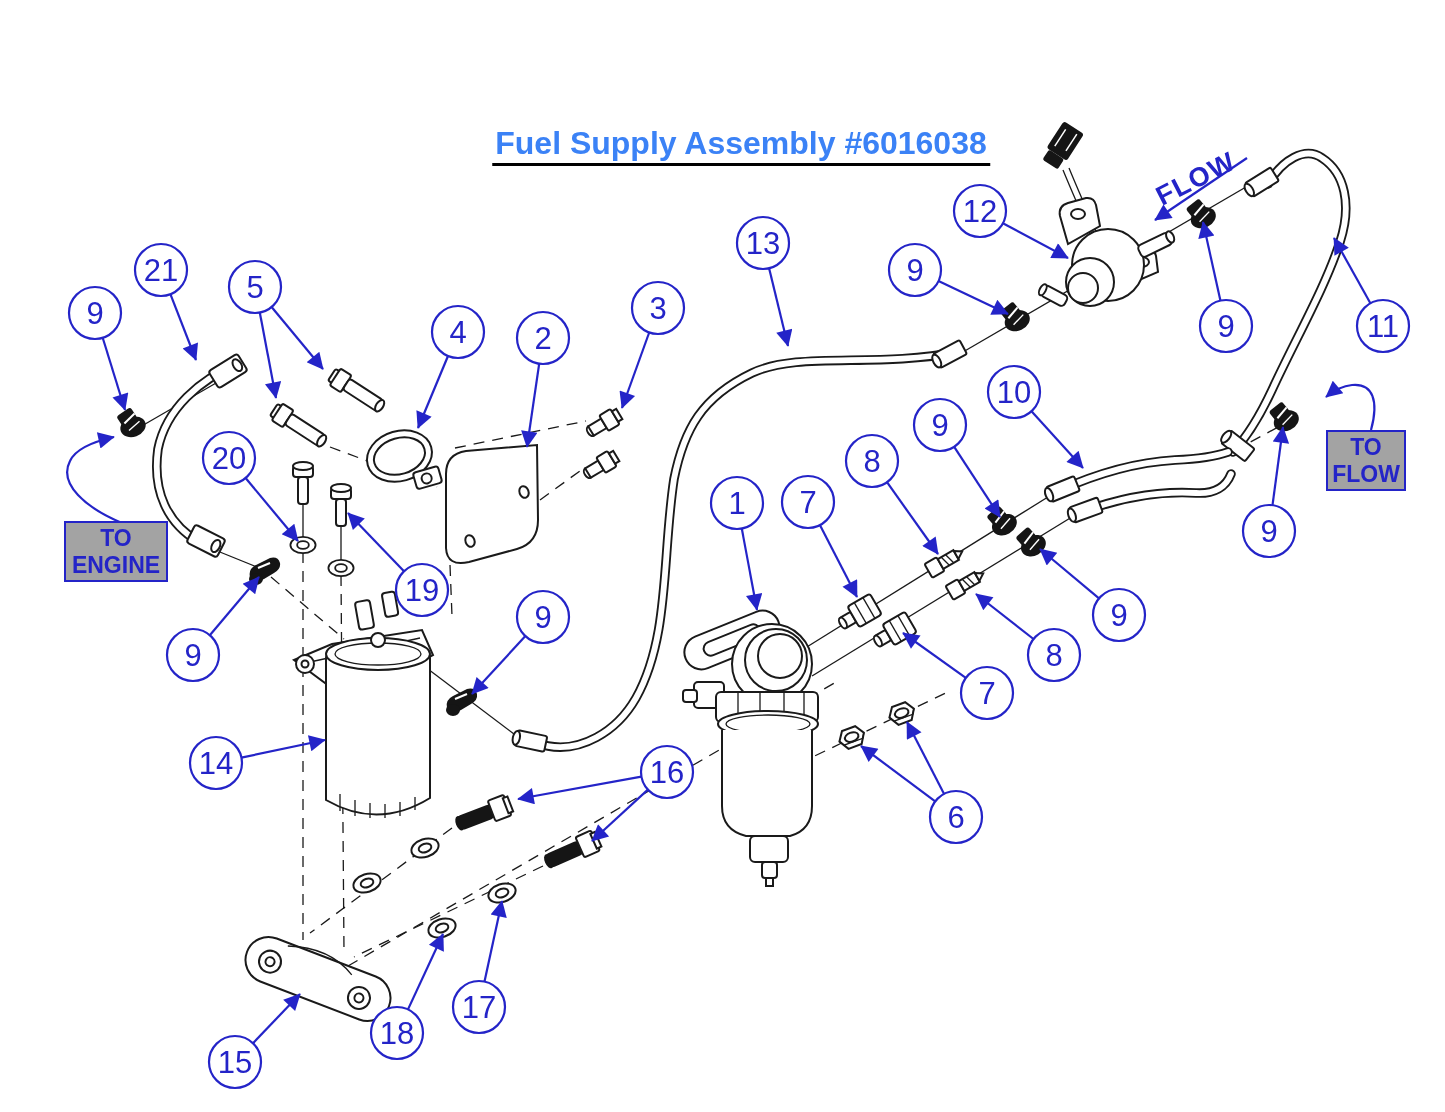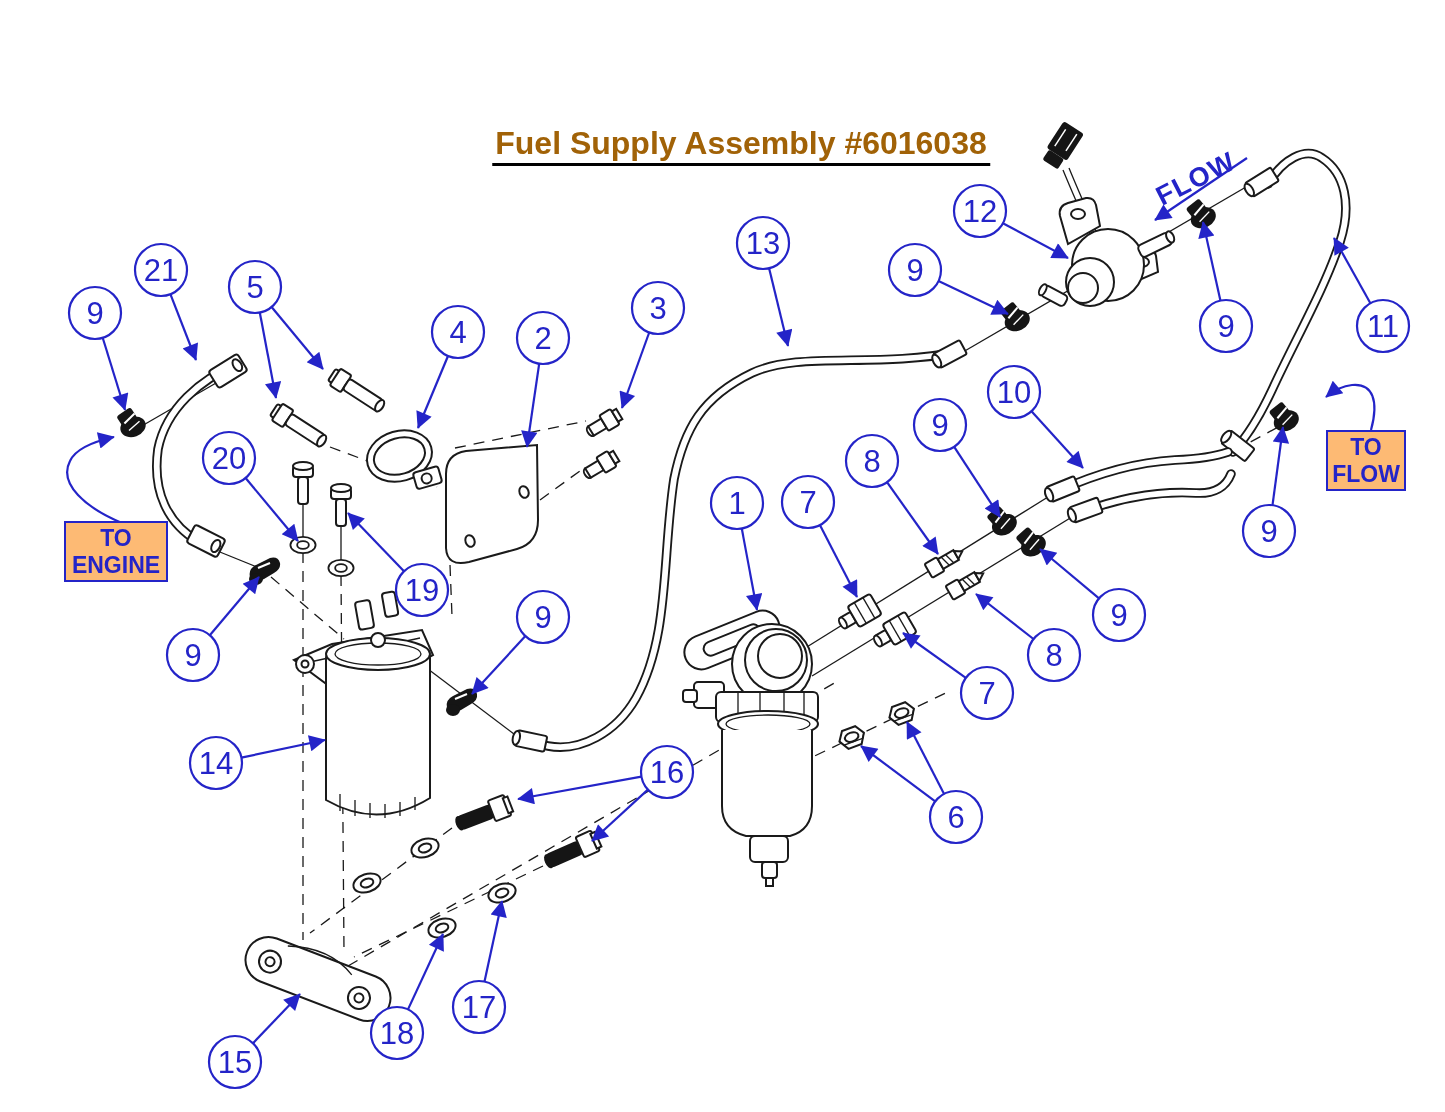--- a/index.html
+++ b/index.html
@@ -2,25 +2,25 @@
 <html style="--blue: #2424C8;"><head>
 <meta charset="utf-8">
 <style>
   :root{ --blue:#2424C8; }
   *{ box-sizing:border-box; }
   html,body{ margin:0; padding:0; background:#fff; }
   body{ font-family:"Liberation Sans", sans-serif; width:1445px; height:1112px; }
   #stage{ position:relative; width:1445px; height:1112px; background:#fff; overflow:hidden; }
   #diagram{ position:absolute; left:0; top:0; }
   .title{ position:absolute; top:125px; left:741px; transform:translateX(-50%);
-          font-size:32px; font-weight:bold; color:#a16207; white-space:nowrap;
+          font-size:32px; font-weight:bold; color:#3b82f6; white-space:nowrap;
           border-bottom:3.5px solid #000; padding:0 3px 1px; }
   .plabel{ position:absolute; border:2.5px solid var(--blue); color:var(--blue);
            font-weight:bold; font-size:23px; line-height:27px; text-align:center;
-           display:flex; flex-direction:column; justify-content:center; background:#fdba74; }
+           display:flex; flex-direction:column; justify-content:center; background:#a3a3a3; }
   #toEngine{ left:64px; top:521px; width:104px; height:61px; }
   #toTank{ left:1326px; top:430px; width:80px; height:61px; }
   .flow{ fill:var(--blue); font-size:27px; font-weight:bold; letter-spacing:1.5px; }
   .ln{ stroke:#1a1a1a; stroke-width:2; fill:none; }
   .lnf{ fill:#fff; stroke:#1a1a1a; stroke-width:2; }
   .thin{ stroke:#1a1a1a; stroke-width:1.3; fill:none; }
   .dash{ stroke:#1a1a1a; stroke-width:1.3; fill:none; stroke-dasharray:11 8; }
   .hoseO{ stroke:#1a1a1a; stroke-width:9.5; fill:none; stroke-linecap:round; }
   .hoseI{ stroke:#fff; stroke-width:5.8; fill:none; stroke-linecap:round; }
   .bluel{ stroke:var(--blue); stroke-width:2.2; fill:none; }

